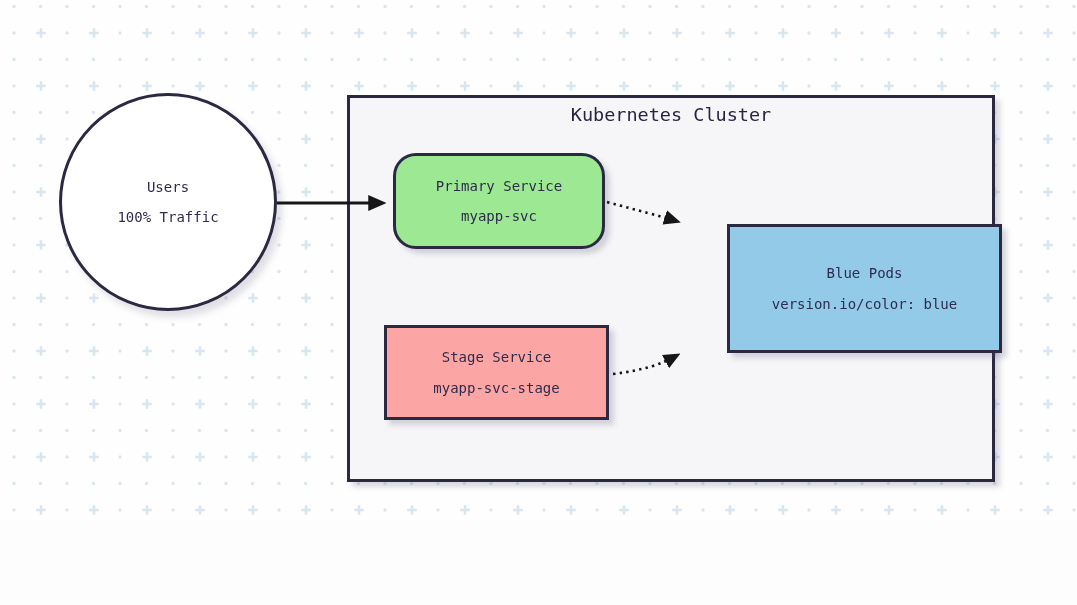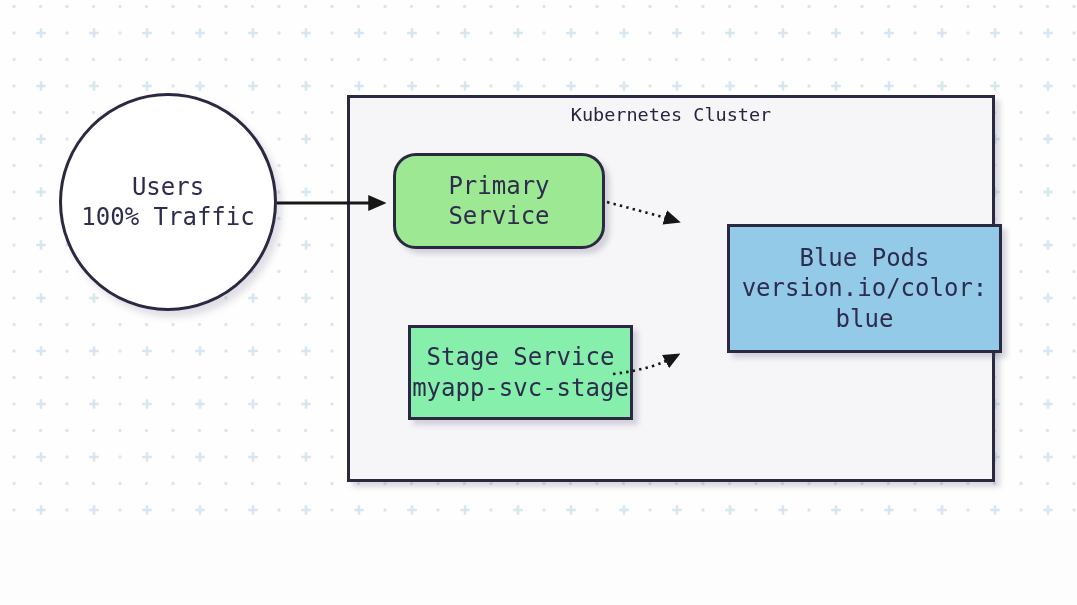--- a/index.html
+++ b/index.html
@@ -45,36 +45,36 @@
   }
   .node {
     position: absolute;
     box-sizing: border-box;
     border: 3px solid #2b2942;
     display: flex;
     flex-direction: column;
     align-items: center;
     justify-content: center;
     text-align: center;
-    font-size: 24px;
+    font-size: 14px;
     font-weight: 500;
     line-height: 30.5px;
     color: #2e2c4d;
     z-index: 2;
     box-shadow: 5px 5px 5px rgba(80, 80, 110, 0.22);
   }
   .users-circle {
     left: 59px; top: 93px;
     width: 218px; height: 218px;
     border-radius: 50%;
     background: #ffffff;
     box-shadow: 5px 6px 7px rgba(80, 80, 110, 0.18);
   }
   .primary-service { left: 393px; top: 153px; width: 212px; height: 96px;  background: #9de892; border-radius: 23px; }
-  .stage-service   { left: 408px; top: 325px; width: 225px; height: 95px;  background: #86efac; }
+  .stage-service   { left: 384px; top: 325px; width: 225px; height: 95px;  background: #fca5a5; }
   .blue-pods       { left: 683px; top: 224px; width: 275px; height: 129px; background: #93cae8; margin-left: 44px; }
 </style>
 </head>
 <body>
 
 <div class="stage">
 
   <svg class="bg-layer" viewBox="0 0 1077 605" xmlns="http://www.w3.org/2000/svg">
     <defs>
       <pattern id="gridpat" width="53" height="53" patternUnits="userSpaceOnUse">
@@ -91,20 +91,21 @@
     <div class="cluster-title">Kubernetes Cluster</div>
   </div>
 
   <div class="node users-circle">
     <div>Users</div>
     <div>100% Traffic</div>
   </div>
 
   <div class="node primary-service">
     <div>Primary Service</div>
+    <div>myapp-svc</div>
   </div>
 
   <div class="node stage-service">
     <div>Stage Service</div>
     <div>myapp-svc-stage</div>
   </div>
 
   <div class="node blue-pods">
     <div>Blue Pods</div>
     <div>version.io/color: blue</div>

